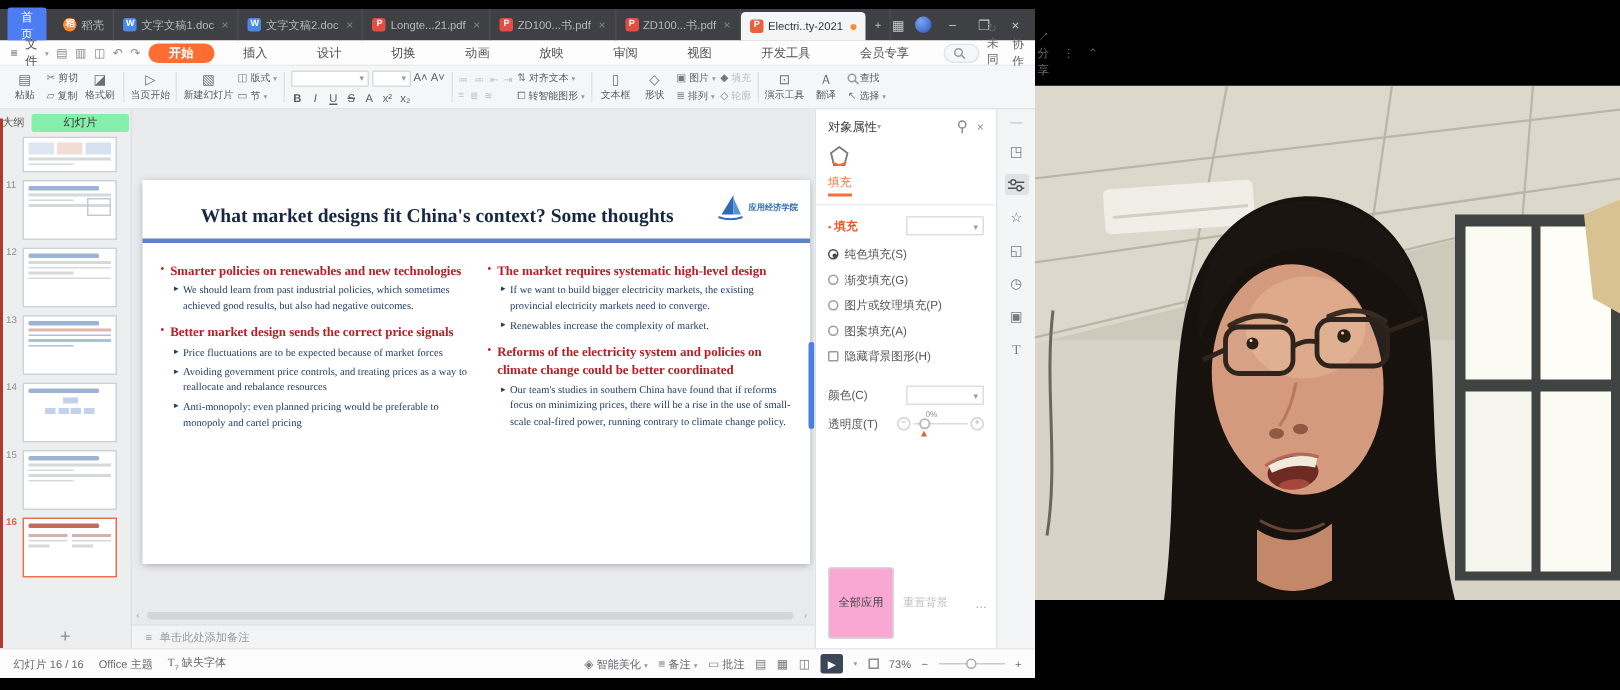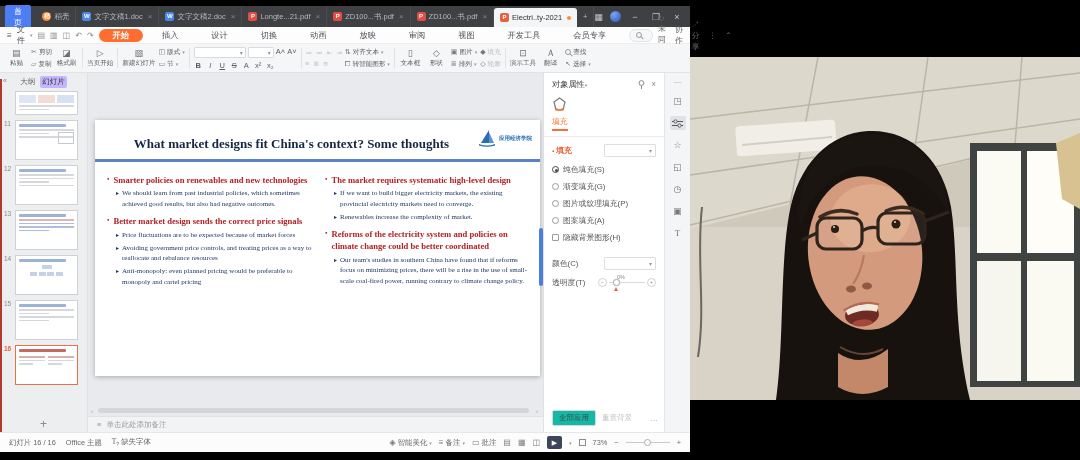--- a/index.html
+++ b/index.html
@@ -58,21 +58,21 @@
 
   
   .main{flex:1;display:flex;background:#e8eaed;overflow:hidden;position:relative}
   .redline{position:absolute;left:0;top:6px;width:2px;bottom:0;background:#b03a2e;z-index:6}
 
   
   .panel{width:88px;background:#edeef0;border-right:1px solid #dfe0e2;display:flex;
     flex-direction:column;position:relative;flex-shrink:0}
   .ptabs{height:17px;display:flex;align-items:center;justify-content:center;gap:5px;
     font-size:7.5px;color:#666;flex-shrink:0}
-  .ptab.active{background:#c4b5fd;border-radius:2px;padding:1px 2px;color:#333}
+  .ptab.active{background:#86efac;border-radius:2px;padding:1px 21px;color:#333}
   .collapse{position:absolute;left:3px;top:4px;font-size:7px;color:#888}
   .thumbs{flex:1;overflow:hidden;padding:1px 6px 0 15px;display:flex;flex-direction:column;gap:5px}
   .thumb{position:relative;flex-shrink:0}
   .tnum{position:absolute;left:-11px;top:0;font-size:6.5px;color:#8a8b8d}
   .tnum.cur{color:#e8613d;font-weight:bold}
   .tbox{width:63px;height:40px;background:#fff;border:1px solid #cfd1d4;padding:3px;overflow:hidden}
   .thumb.partial .tbox{height:24px}
   .thumb.cur .tbox{border:1.5px solid #e8714b}
   .tt{height:3px;border-radius:1px;background:#9db3d6;width:85%;margin-bottom:2px}
   .tt.red{background:#c76a5e}
@@ -128,21 +128,21 @@
   .slider{margin-left:auto;display:flex;align-items:center;gap:2px;position:relative;width:58px}
   .strack{flex:1;height:1.5px;background:#d8d9db;position:relative}
   .sthumb{position:absolute;left:4px;top:-3px;width:7px;height:7px;border-radius:50%;
     background:#fff;border:1px solid #b4b5b8;box-shadow:0 0 1px rgba(0,0,0,.3)}
   .spct{position:absolute;left:8px;top:-8px;font-size:5.5px;color:#8a8b8d}
   .smark{position:absolute;left:5px;top:5px;width:0;height:0;border-left:2.5px solid transparent;
     border-right:2.5px solid transparent;border-bottom:4px solid #e8613d}
   .scap{width:9px;height:9px;border:1px solid #d0d1d4;border-radius:50%;font-size:6px;
     line-height:7px;text-align:center;color:#9a9b9d;flex-shrink:0}
   .pbottom{position:absolute;left:8px;right:6px;bottom:6px;display:flex;align-items:center;gap:6px}
-  .btn-apply{border:1px solid #d6d7da;border-radius:2px;background:#14b8a6;padding:2px 6px;
+  .btn-apply{border:1px solid #d6d7da;border-radius:2px;background:#f9a8d4;padding:18px 6px;
     font-size:7.5px;color:#444}
   .btn-reset{color:#c2c3c6;font-size:7.5px}
   .pmore{margin-left:auto;color:#9a9b9d}
 
   
   .strip{width:26px;background:#f4f5f7;border-left:1px solid #e4e5e7;flex-shrink:0;
     display:flex;flex-direction:column;align-items:center;padding-top:4px;gap:8px;color:#77787a;font-size:9px}
   .strip .sic{width:16px;height:14px;display:flex;align-items:center;justify-content:center}
   .strip .sic.sel{background:#e0e2e5;border-radius:2px}
   .strip .dash{color:#b4b5b8;font-size:8px}

